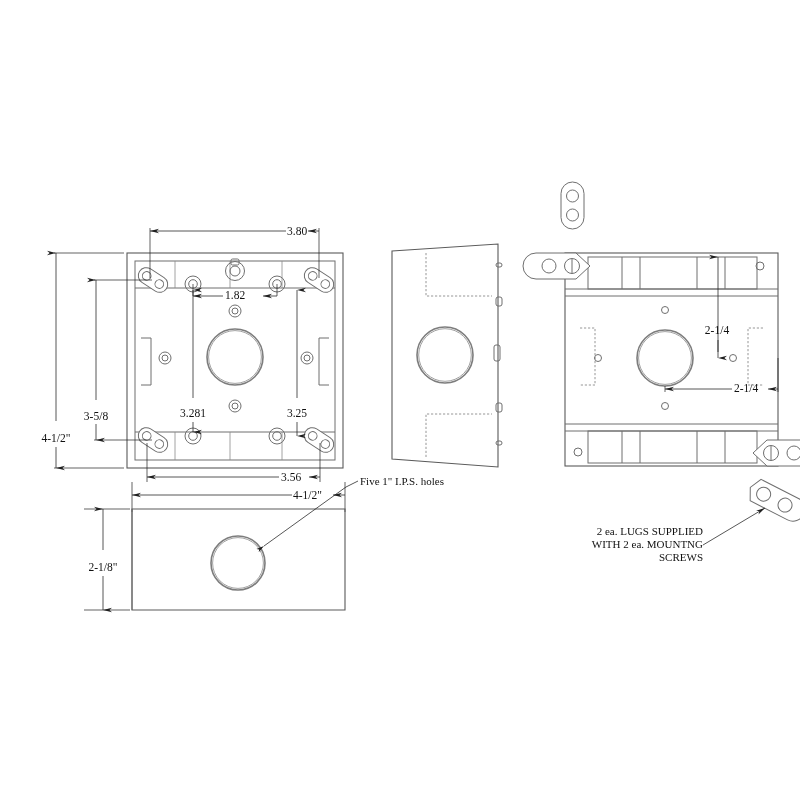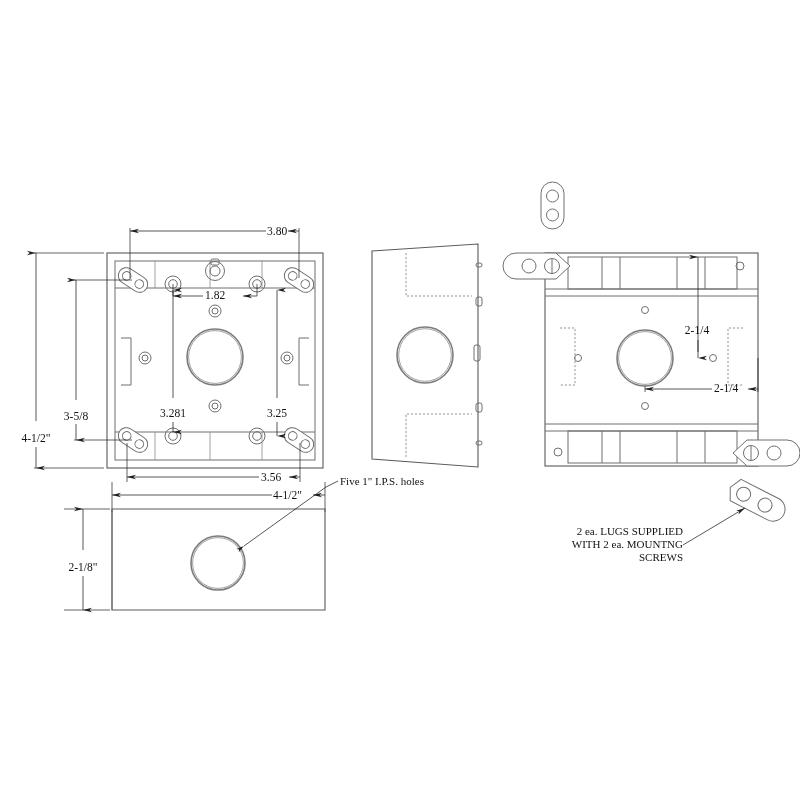--- a/index.html
+++ b/index.html
@@ -3,21 +3,21 @@
 <meta charset="utf-8">
 <title>Electrical Box Technical Drawing</title>
 <style>
   html,body{margin:0;padding:0;background:#ffffff;}
   body{
     width:800px;height:800px;
     font-family:"Liberation Serif","DejaVu Serif",serif;
     color:#1a1a1a;
     overflow:hidden;
   }
-  #sheet{position:relative;width:764px;height:800px;background:#fff;}
+  #sheet{position:relative;width:764px;height:800px;background:#fff;margin-left:20px;}
   svg#drawing{position:absolute;left:0;top:0;width:800px;height:800px;display:block;}
   .dimtext{
     font-family:"Liberation Serif","DejaVu Serif",serif;
     font-size:11.5px;
     fill:#111;
   }
   .notetext{
     font-family:"Liberation Serif","DejaVu Serif",serif;
     font-size:11px;
     fill:#111;

